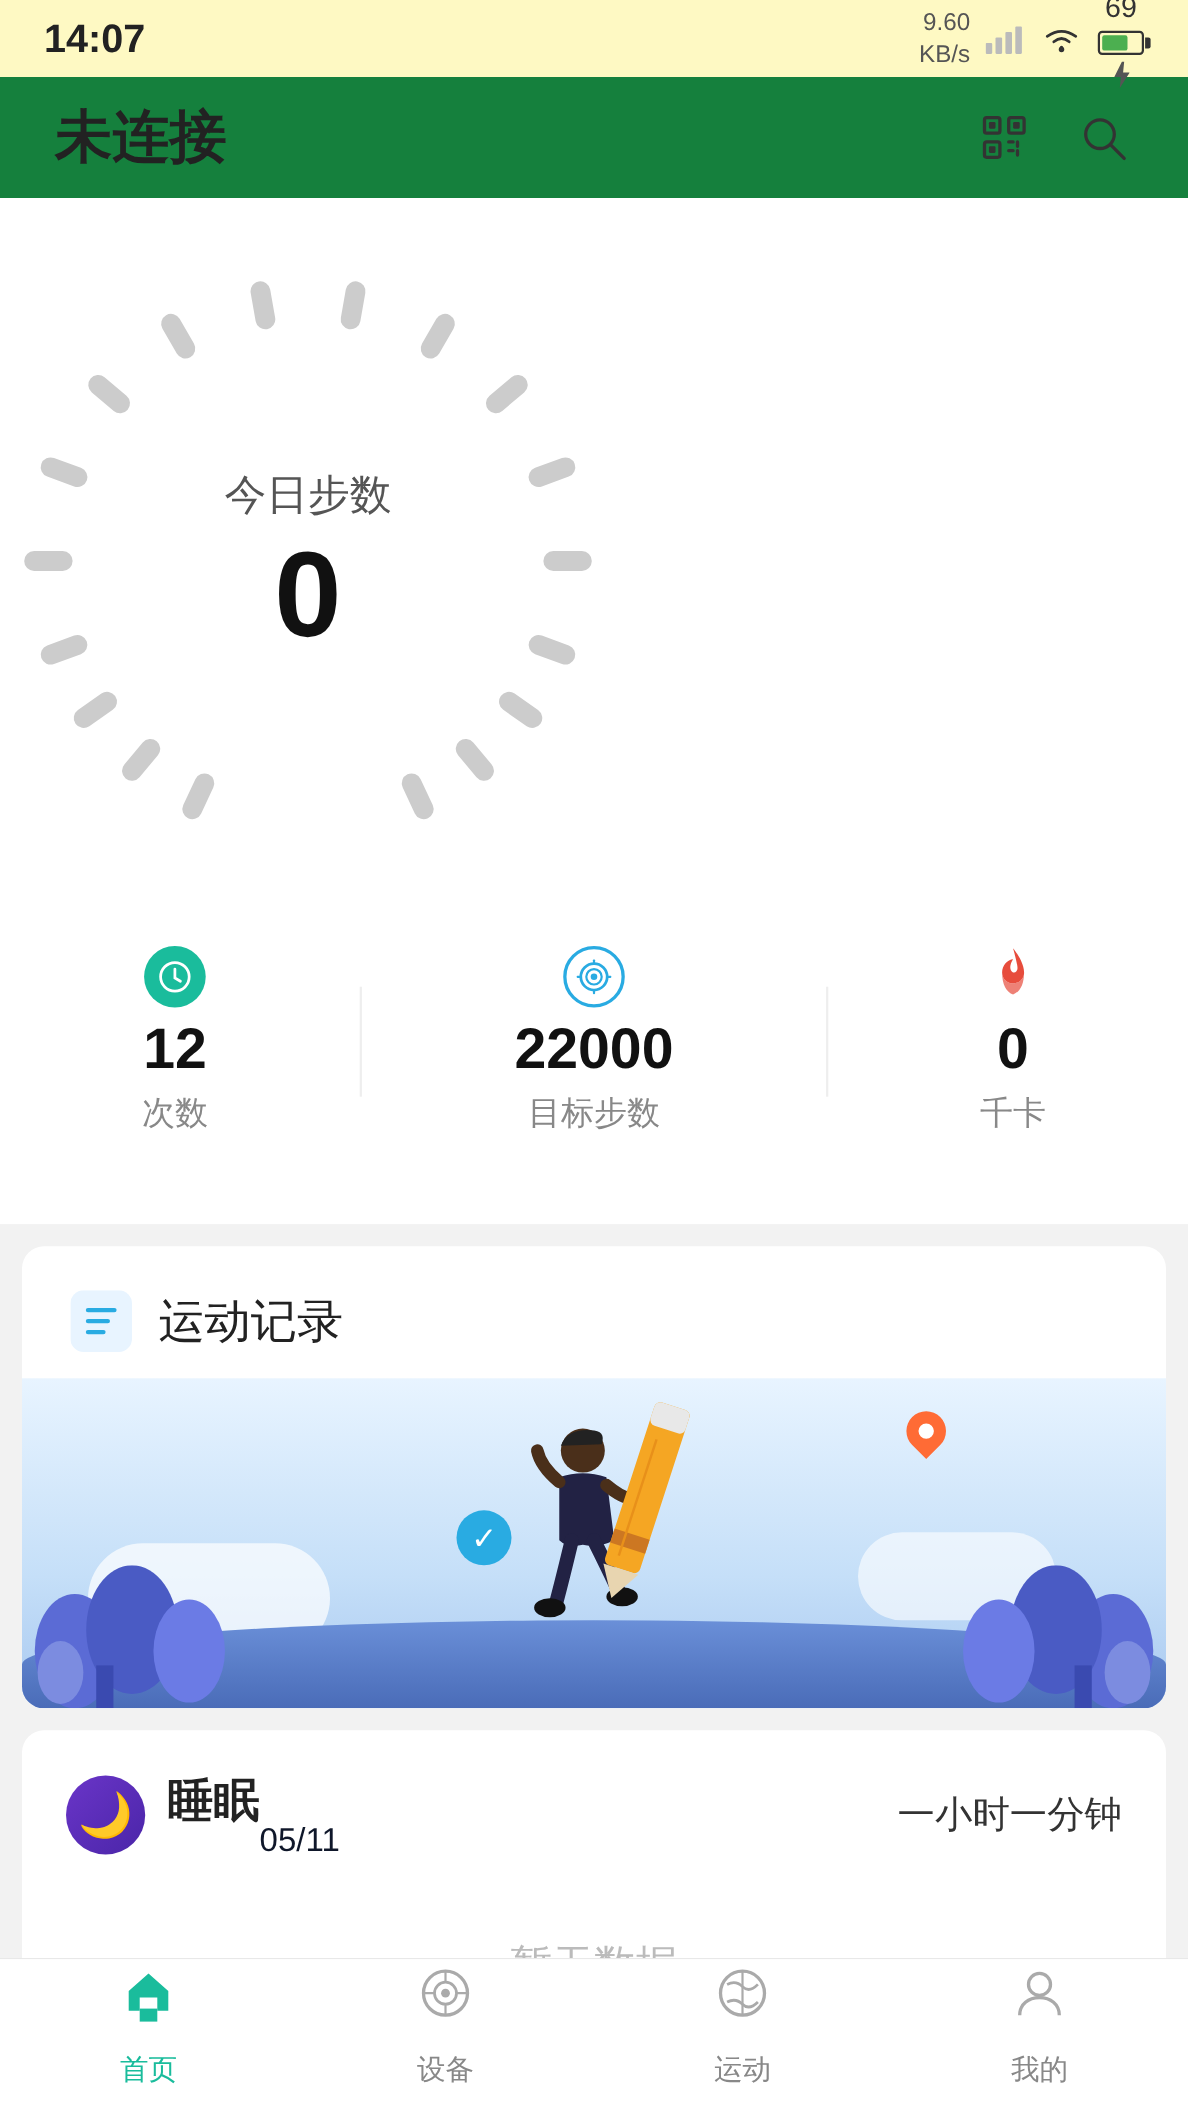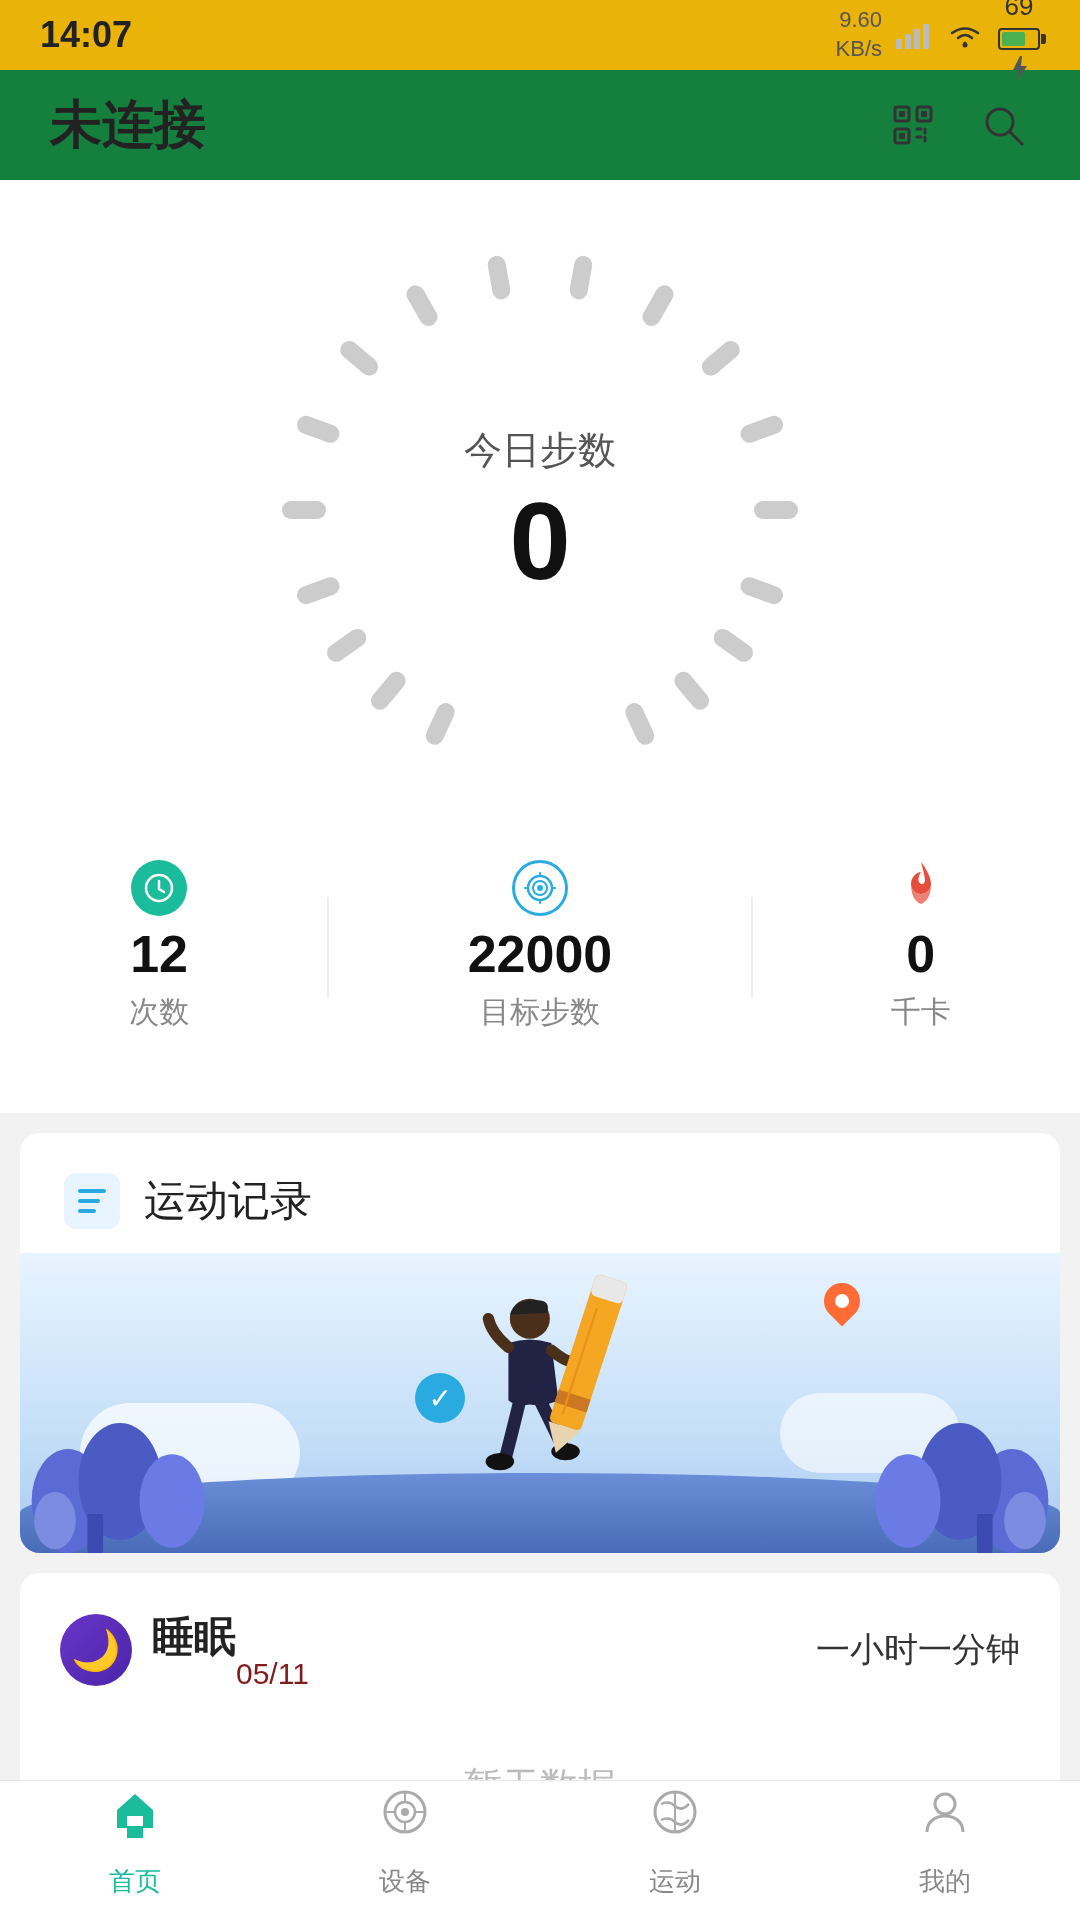--- a/index.html
+++ b/index.html
@@ -10,21 +10,21 @@
       background: #f2f2f2;
       font-family: -apple-system, "PingFang SC", "Helvetica Neue", Arial, sans-serif;
       position: relative;
       overflow-x: hidden;
     }
 
     
     .status-bar {
       width: 100%;
       height: 70px;
-      background: #eab308;
+      background: #fef9c3;
       display: flex;
       align-items: center;
       justify-content: space-between;
       padding: 0 40px;
     }
     .status-time {
       font-size: 36px;
       font-weight: 600;
       color: #222;
     }
@@ -106,21 +106,21 @@
       background: #fff;
       padding-bottom: 30px;
     }
 
     
     .step-counter-section {
       background: #fff;
       padding: 50px 0 40px;
       display: flex;
       flex-direction: column;
-      align-items: center;
+      align-items: flex-start;
     }
     .step-dial {
       position: relative;
       width: 560px;
       height: 560px;
       display: flex;
       align-items: center;
       justify-content: center;
     }
     .dial-svg {
@@ -319,21 +319,21 @@
       display: flex;
       flex-direction: row;
     }
     .sleep-title {
       font-size: 42px;
       font-weight: 600;
       color: #222;
     }
     .sleep-date {
       font-size: 30px;
-      color: #7f1d1d;
+      color: #0f172a;
       margin-top: 48px;
     }
     .sleep-duration {
       font-size: 34px;
       color: #333;
     }
     .sleep-no-data {
       font-size: 38px;
       color: #bbb;
       text-align: center;

